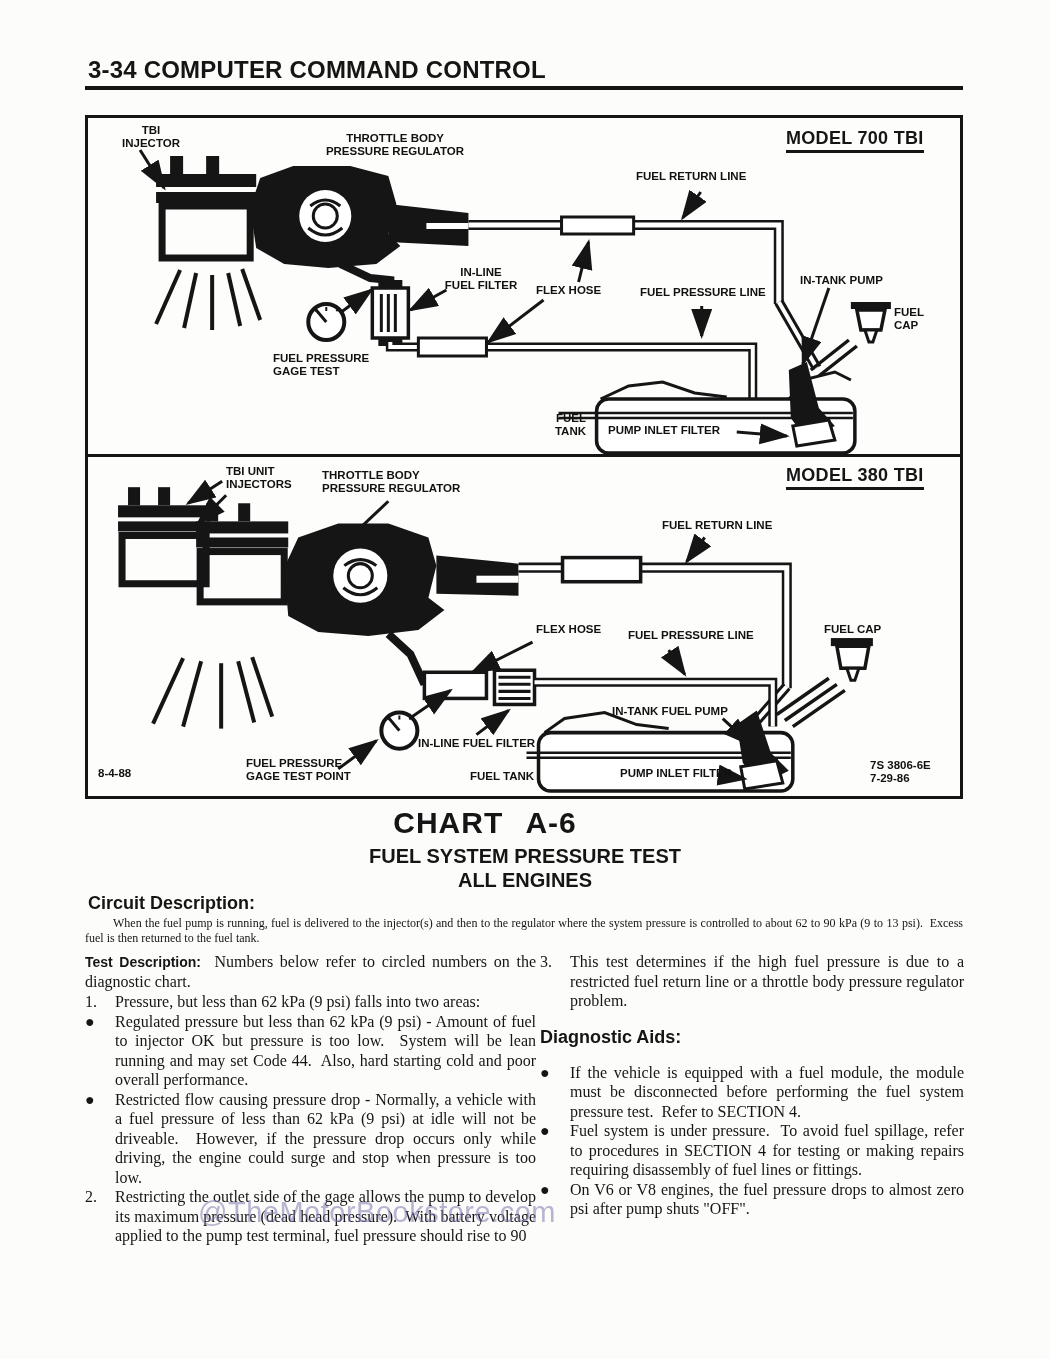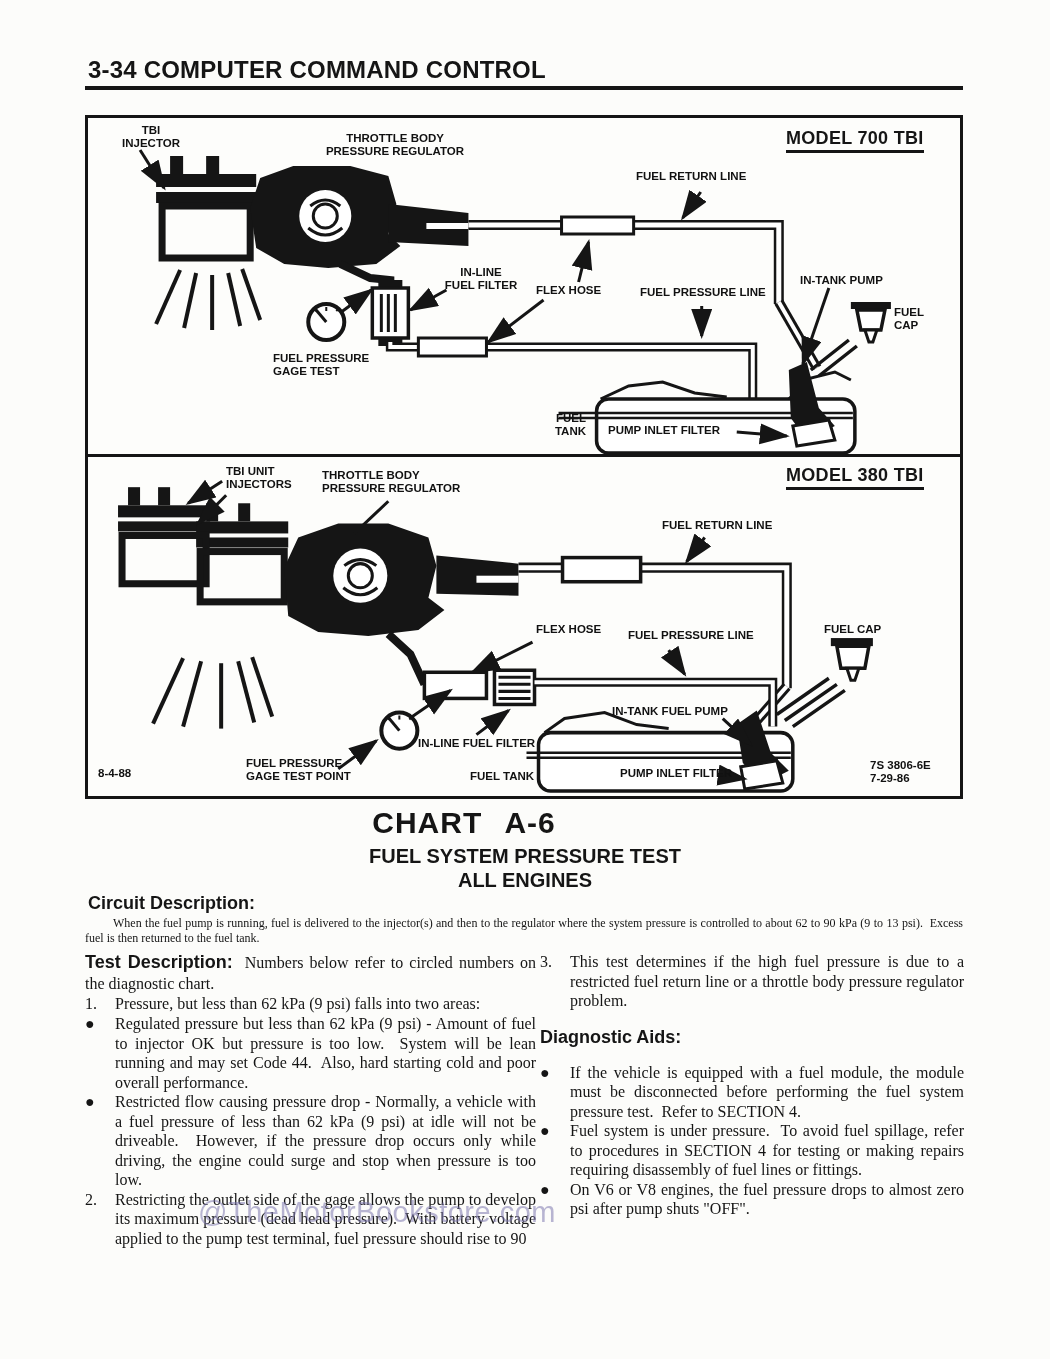--- a/index.html
+++ b/index.html
@@ -10,32 +10,32 @@
   
   .fig{position:absolute;left:85px;top:115px;width:878px;height:684px;border:3.5px solid #151515;box-sizing:border-box;display:flex;flex-direction:column;background:#fdfdfb;}
   .panel{position:relative;flex:1;}
   .panel.top{border-bottom:3.5px solid #151515;flex:none;height:336px;}
   .panel svg{position:absolute;left:0;top:0;width:100%;height:100%;}
   .dlabel{position:absolute;font-family:"Liberation Sans",sans-serif;font-weight:bold;font-size:11.5px;line-height:1.15;white-space:pre-line;color:#111;}
   .dlabel.ctr{text-align:center;}
   .dlabel.rt{text-align:right;}
   .model{position:absolute;font-family:"Liberation Sans",sans-serif;font-weight:bold;font-size:18px;border-bottom:3px solid #151515;padding-bottom:1px;letter-spacing:.3px;}
   
-  .chart-title{position:absolute;left:0;top:806px;width:928px;text-align:center;font-family:"Liberation Sans",sans-serif;font-weight:bold;font-size:30px;word-spacing:14px;letter-spacing:1px;}
+  .chart-title{position:absolute;left:0;top:806px;width:928px;text-align:center;font-family:"Liberation Sans",sans-serif;font-weight:bold;font-size:30px;word-spacing:14px;letter-spacing:1px;padding-left:21px;}
   .chart-sub1{position:absolute;left:0;top:845px;width:1050px;text-align:center;font-family:"Liberation Sans",sans-serif;font-weight:bold;font-size:20px;}
   .chart-sub2{position:absolute;left:0;top:869px;width:1050px;text-align:center;font-family:"Liberation Sans",sans-serif;font-weight:bold;font-size:20px;}
   
   .sec-h{font-family:"Liberation Sans",sans-serif;font-weight:bold;font-size:18px;}
   .circuit-h{position:absolute;left:88px;top:893px;}
   .circuit-p{position:absolute;left:85px;top:916px;width:878px;font-size:12px;line-height:1.22;text-align:justify;text-indent:28px;white-space:pre-wrap;}
   .col{position:absolute;top:952px;font-size:16px;line-height:1.22;}
   .col-l{left:85px;width:451px;}
   .col-r{left:540px;width:424px;}
   .td-intro{margin:0 0 1px 0;text-align:justify;white-space:pre-wrap;}
-  .h-inline{font-family:"Liberation Sans",sans-serif;font-weight:bold;font-size:18px;margin-top:24px;}
+  .h-inline{font-family:"Liberation Sans",sans-serif;font-weight:bold;font-size:14px;margin-top:24px;}
   .li{display:flex;margin:0;}
   .marker{flex:none;width:30px;}
   .litext{flex:1;text-align:justify;white-space:pre-wrap;}
   .aids-h{margin:16px 0 14px 0;}
   
   .wm{position:absolute;left:198px;top:1196px;font-family:Liberation Sans, sans-serif;font-size:29px;color:rgba(125,120,175,.55);letter-spacing:.5px;}
 </style>
 </head>
 <body>
 

